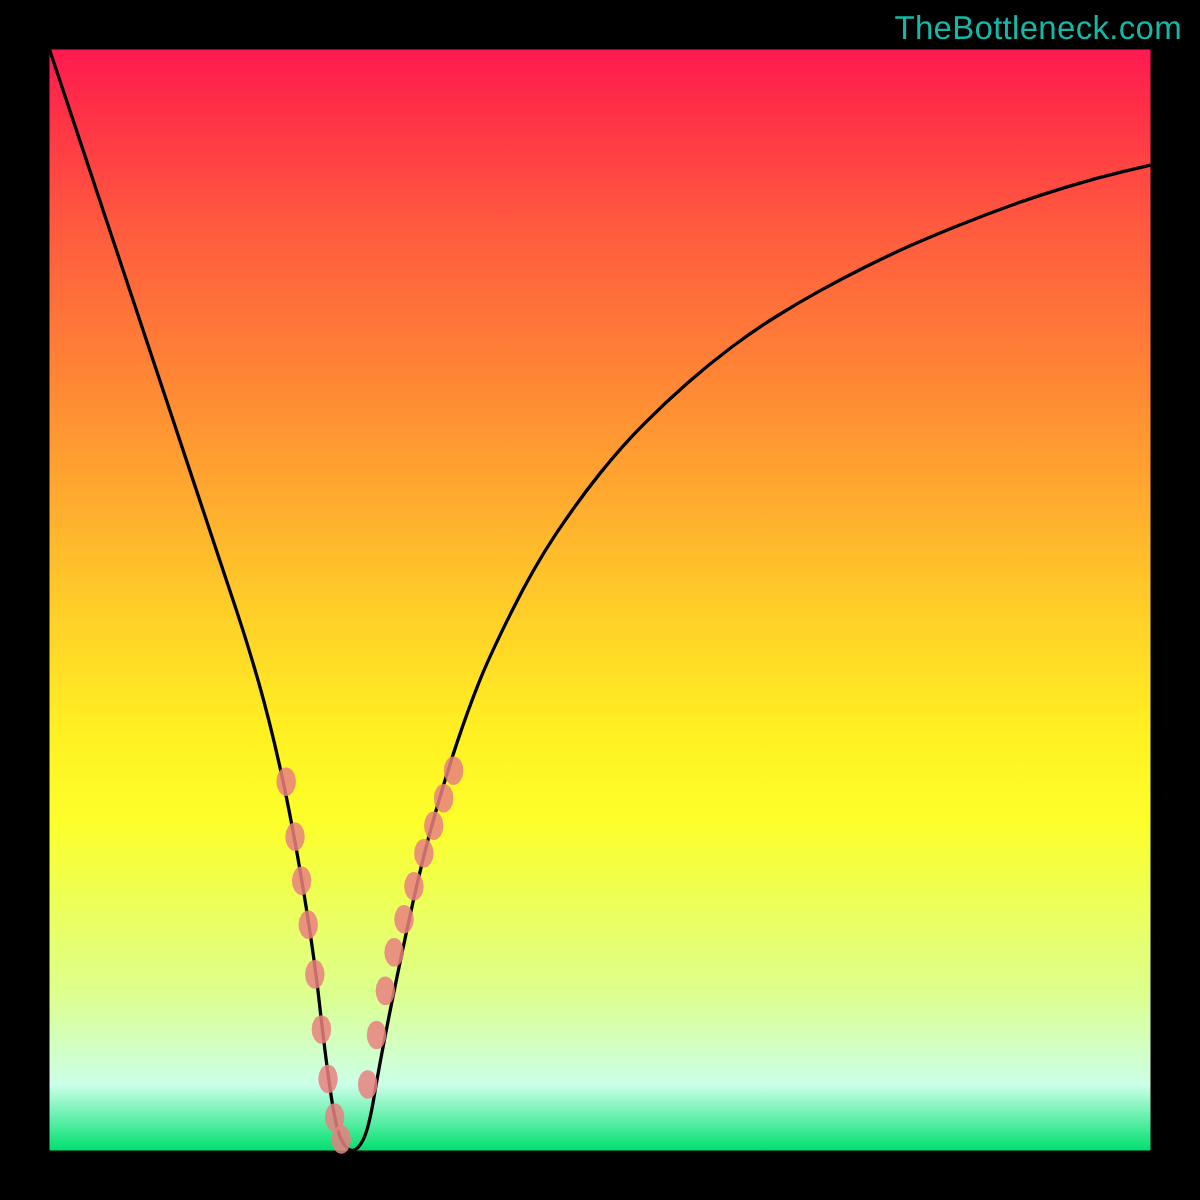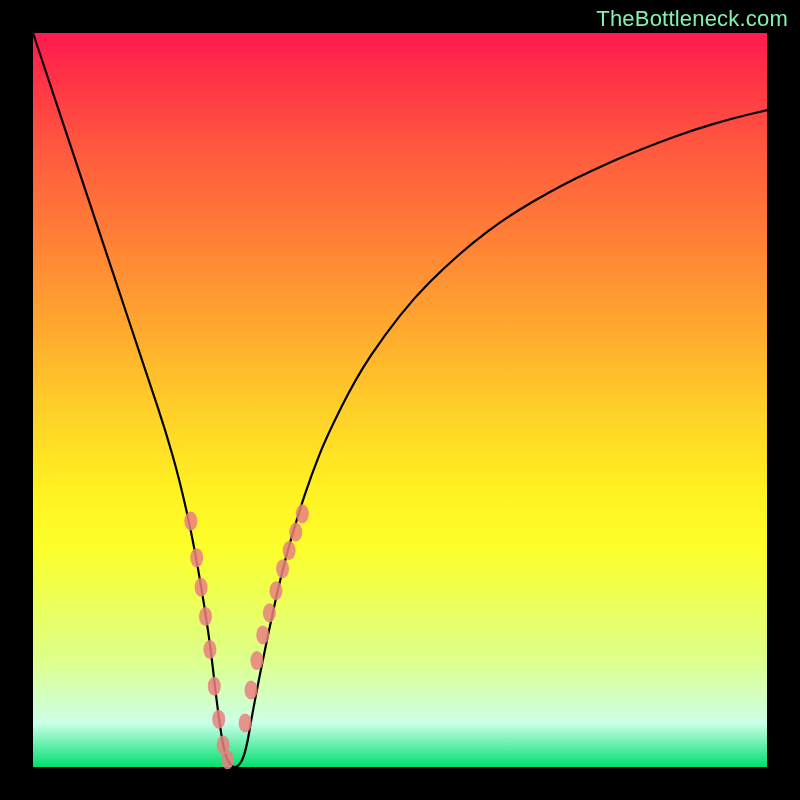--- a/index.html
+++ b/index.html
@@ -7,21 +7,21 @@
   .frame {
     position: relative;
     width: 800px;
     height: 800px;
     background: #000;
   }
   .watermark {
     position: absolute;
     top: 6px;
     right: 12px;
-    color: #86efac;
+    color: #14b8a6;
     font-family: Arial, Helvetica, sans-serif;
     font-size: 22px;
     font-weight: 400;
     letter-spacing: 0.2px;
     z-index: 10;
   }
   .plot-area {
     position: absolute;
     left: 33px;
     top: 33px;

